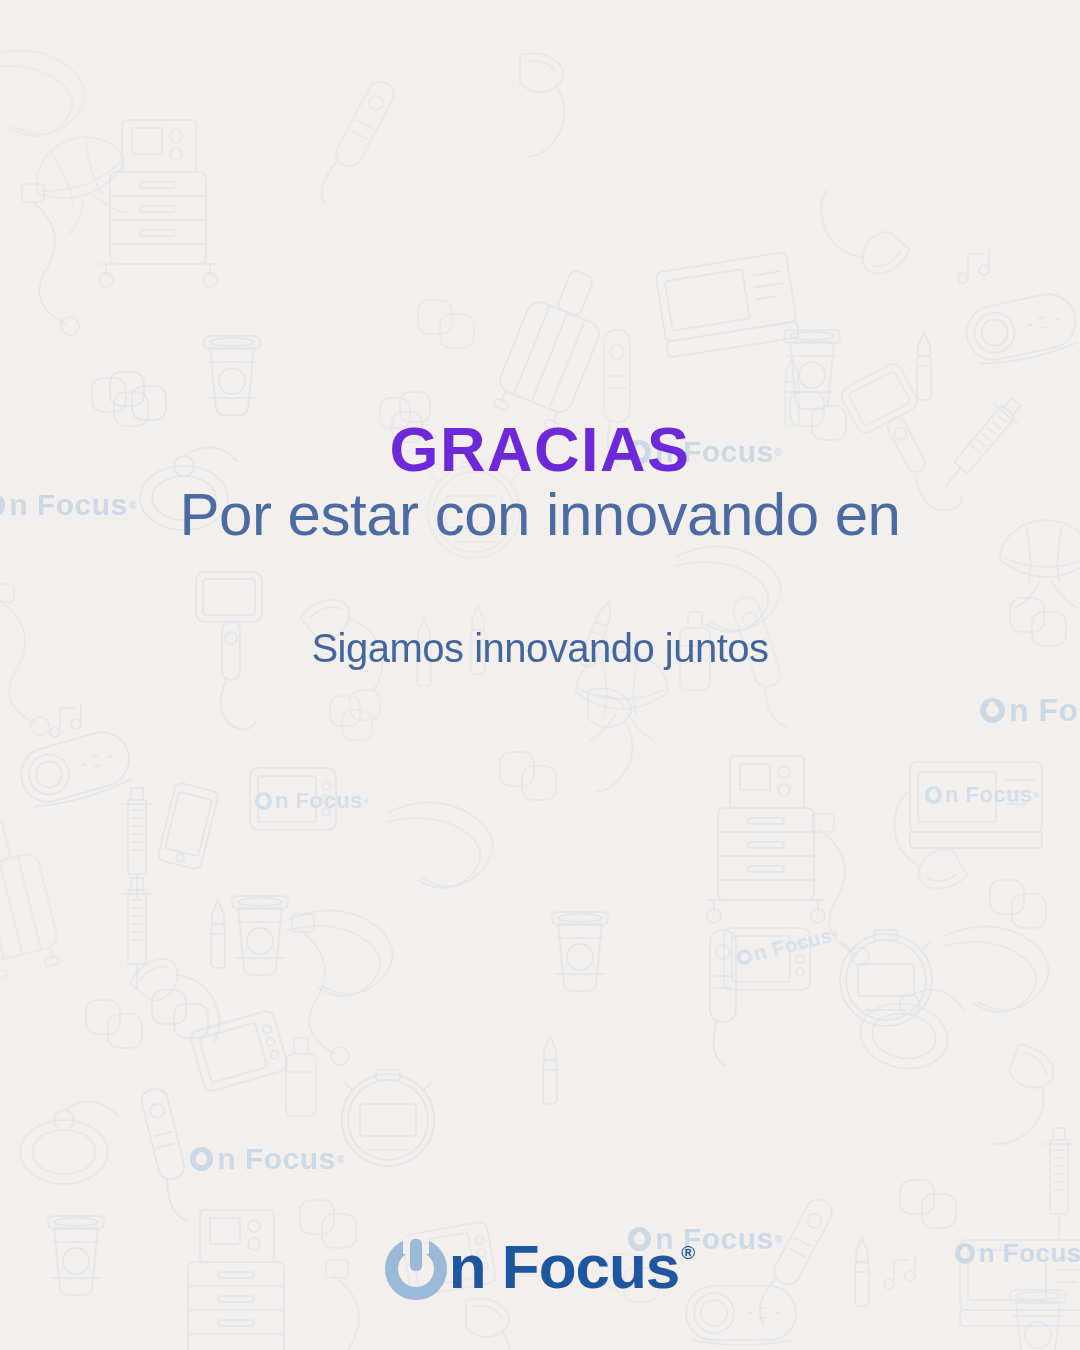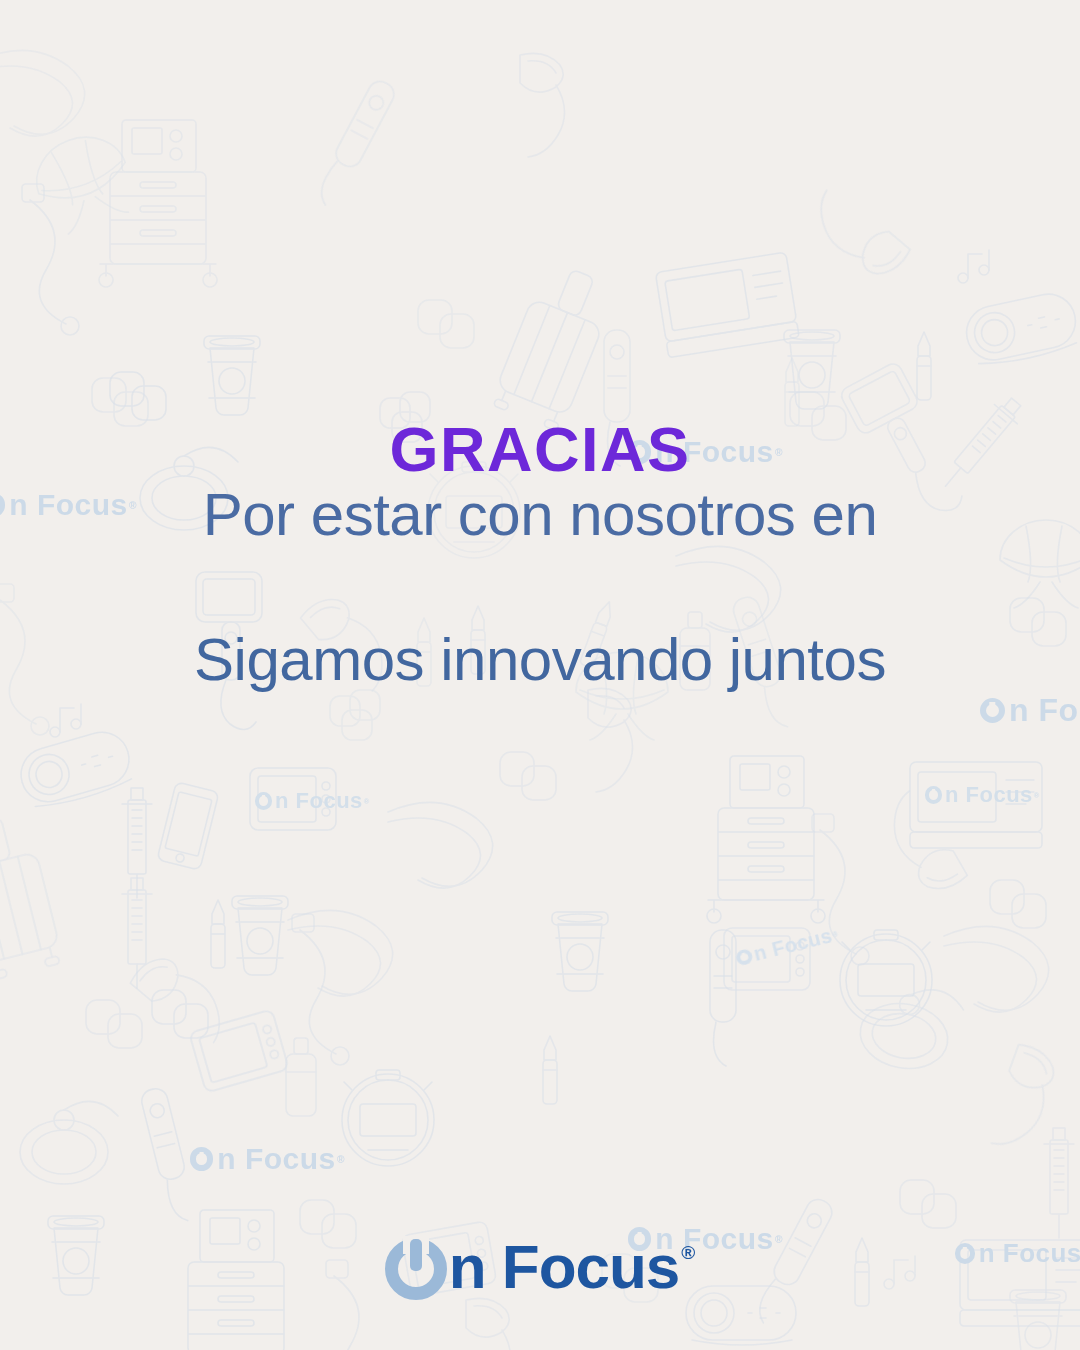--- a/index.html
+++ b/index.html
@@ -77,21 +77,21 @@
   .m-line{
     font-size:60px;
     font-weight:normal;
     color:#4a6ba3;
     line-height:1.12;
     margin:0;
     letter-spacing:-0.5px;
   }
   .m-gap{height:78px;}
   .m-closing{
-    font-size:60px;
+    font-size:40px;
     font-weight:normal;
     color:#42679f;
     line-height:1.12;
     margin:0;
     letter-spacing:-0.5px;
   }
 
   
   .footer-logo{
     position:absolute;
@@ -441,21 +441,21 @@
 
     <div class="wm" style="left:735px;top:935px;font-size:20px;color:#d6e1ec;transform:rotate(-14deg);">
       <span class="wm-power" style="width:.78em;height:.78em;border:.2em solid currentColor;"></span>
       <span class="wm-txt">n Focus</span>
       <span class="wm-reg">®</span>
     </div>
   </div>
 
   <div class="message">
     <div class="m-gracias">GRACIAS</div>
-    <div class="m-line">Por estar con nosotros en</div>
+    <div class="m-line">Por estar con innovando en</div>
     <div class="m-gap"></div>
     <div class="m-closing">Sigamos innovando juntos</div>
   </div>
 
   <div class="footer-logo">
     <div class="fl-inner">
       <span class="fl-power">
         <span class="notch"></span>
         <span class="bar"></span>
       </span>

